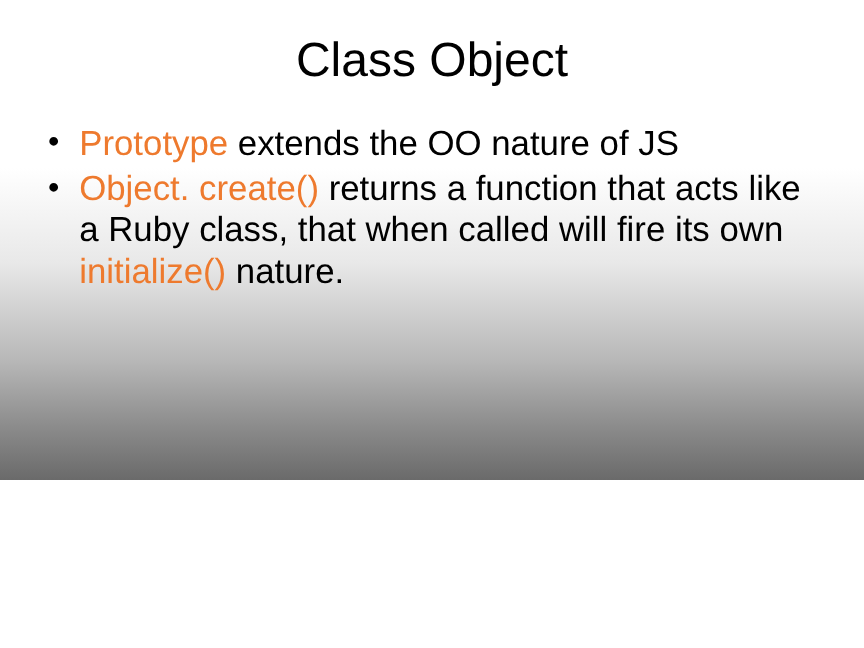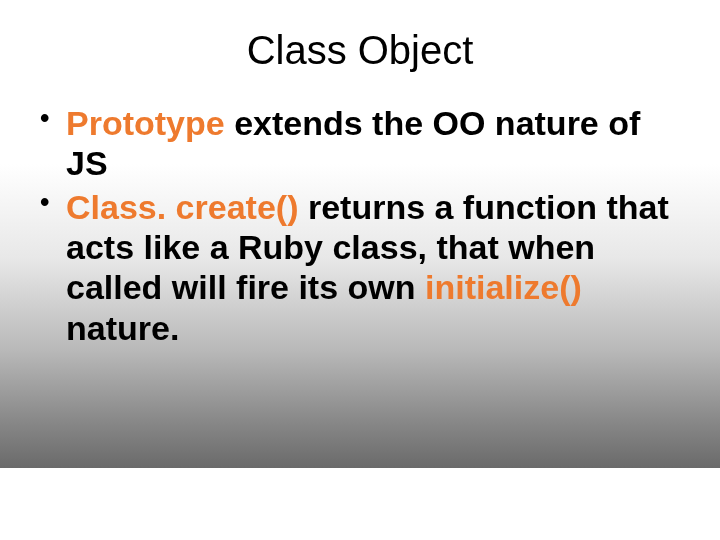--- a/index.html
+++ b/index.html
@@ -1,43 +1,42 @@
 <!DOCTYPE html>
 <html><head>
 <meta charset="utf-8">
 <style>
   * { margin: 0; padding: 0; box-sizing: border-box; }
   html, body { width: 720px; height: 540px; overflow: hidden; }
   .slide {
     width: 720px;
-    height: 468px;
+    height: 400px;
     background: linear-gradient(to bottom, #ffffff 0%, #ffffff 35%, #e8e8e8 55%, #b8b8b8 75%, #888888 90%, #6a6a6a 100%);
     font-family: Arial, Helvetica, sans-serif;
     color: #000;
     position: relative;
   }
   .title {
     text-align: center;
     font-size: 40px;
     font-weight: 400;
     padding-top: 28px;
     padding-bottom: 30px;
   }
   .content {
     padding-left: 36px;
     padding-right: 48px;
   }
   ul { list-style: none; }
   li {
-    font-size: 34px;
+    font-size: 29px;
     line-height: 1.18;
     margin-bottom: 4px;
     position: relative;
     padding-left: 30px;
-    font-weight: bold;
   }
   li::before {
     content: "•";
     position: absolute;
     left: 4px;
     top: 0;
     font-size: 27px;
   }
   .hl { color: #ee7a2e; }
 </style>
@@ -45,17 +44,17 @@
 <body>
 
 <div class="slide">
   <h1 class="title">Class Object</h1>
   <div class="content">
     <ul>
       <li>
         <span></span><span class="hl">Prototype</span><span> extends the OO nature of JS</span><span class="hl"></span><span></span>
       </li>
       <li>
-        <span></span><span class="hl">Class. create()</span><span> returns a function that acts like a Ruby class, that when called will fire its own </span><span class="hl">initialize()</span><span> nature.</span>
+        <span></span><span class="hl">Object. create()</span><span> returns a function that acts like a Ruby class, that when called will fire its own </span><span class="hl">initialize()</span><span> nature.</span>
       </li>
     </ul>
   </div>
 </div>
 
 </body></html>

